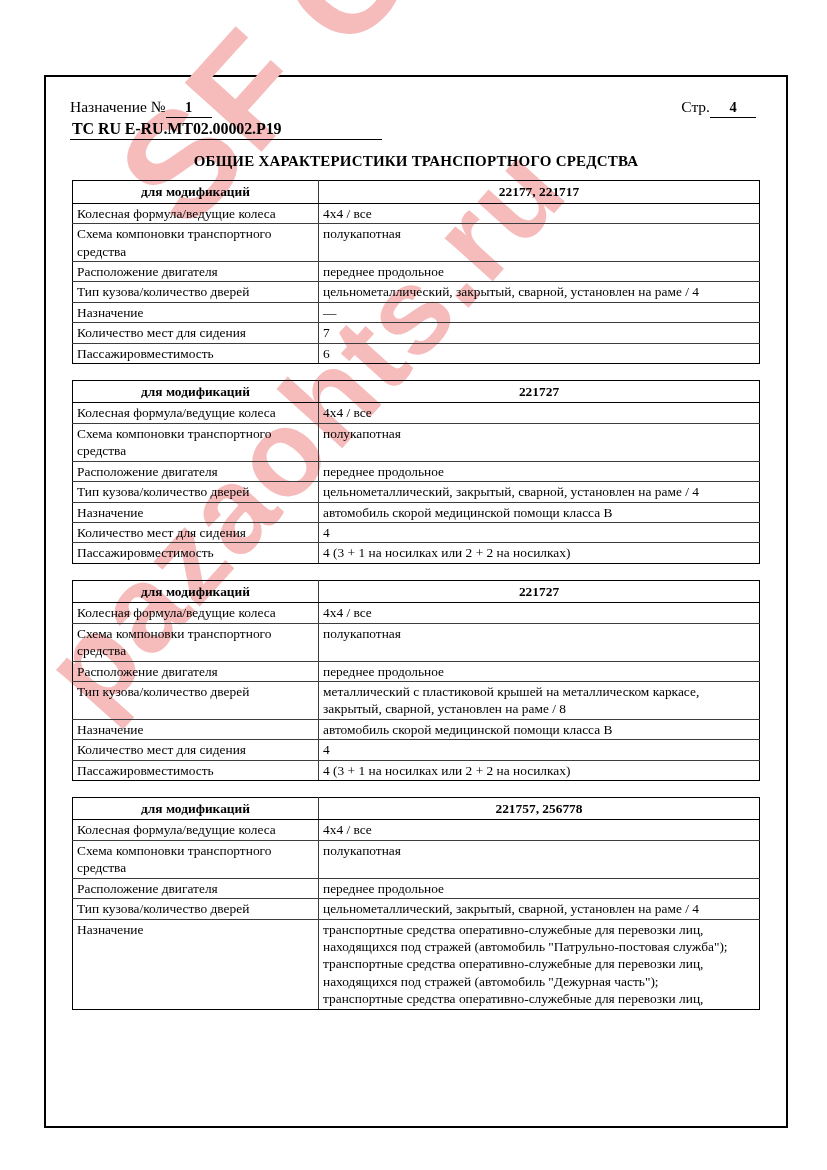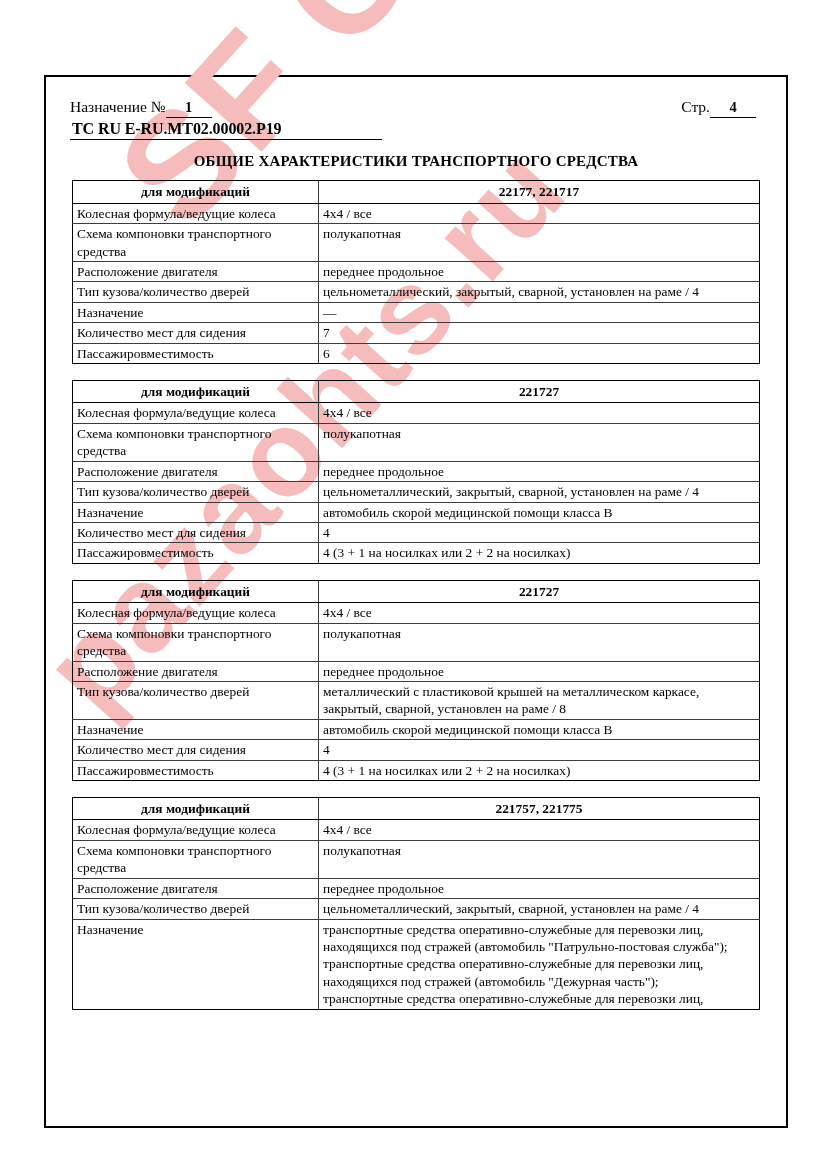--- a/index.html
+++ b/index.html
@@ -280,21 +280,21 @@
           <td class="lbl">Пассажировместимость</td>
           <td class="val">4 (3 + 1 на носилках или 2 + 2 на носилках)</td>
         </tr>
   </tbody>
     </table>
 
   <table class="spec">
     <tbody>
         <tr class="hdr">
           <td class="lbl">для модификаций</td>
-          <td class="val">221757, 221775</td>
+          <td class="val">221757, 256778</td>
         </tr>
     <tr>
           <td class="lbl two-line">Колесная формула/ведущие колеса</td>
           <td class="val two-line">4x4 / все</td>
         </tr>
     <tr>
           <td class="lbl two-line">Схема компоновки транспортного средства</td>
           <td class="val two-line">полукапотная</td>
         </tr>
     <tr>

